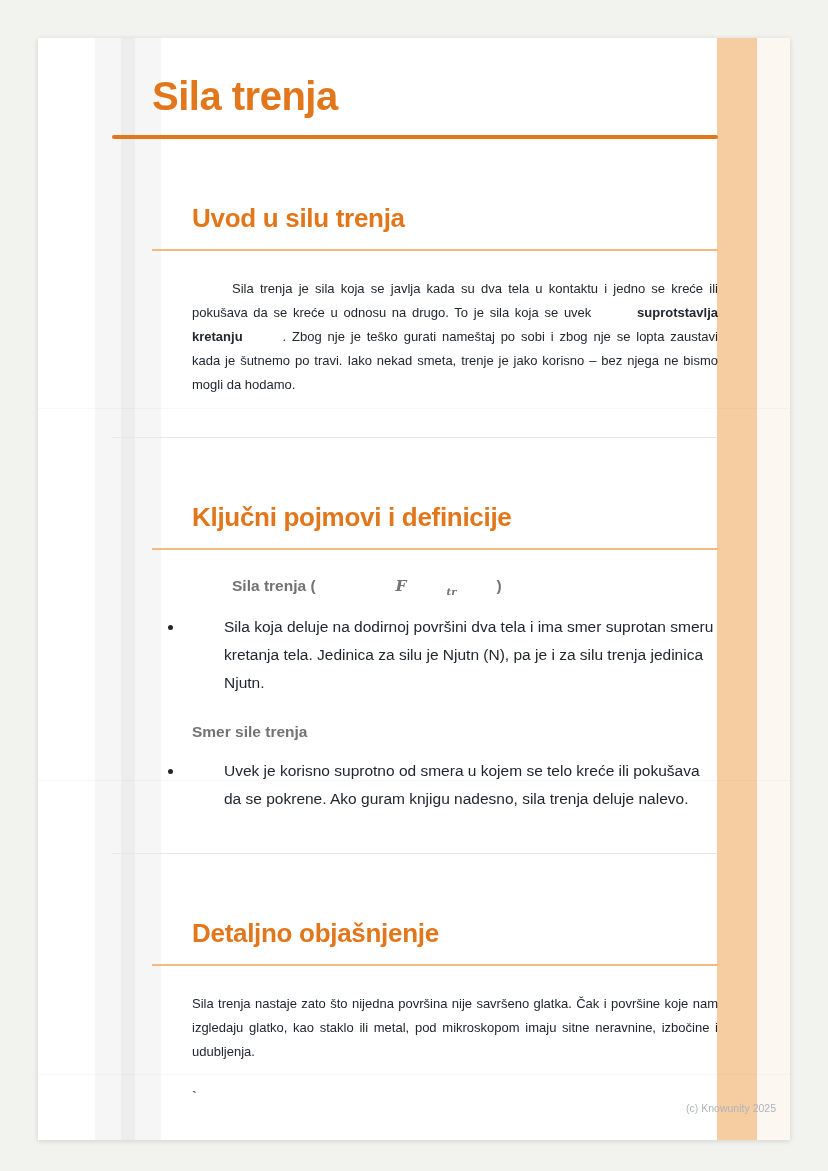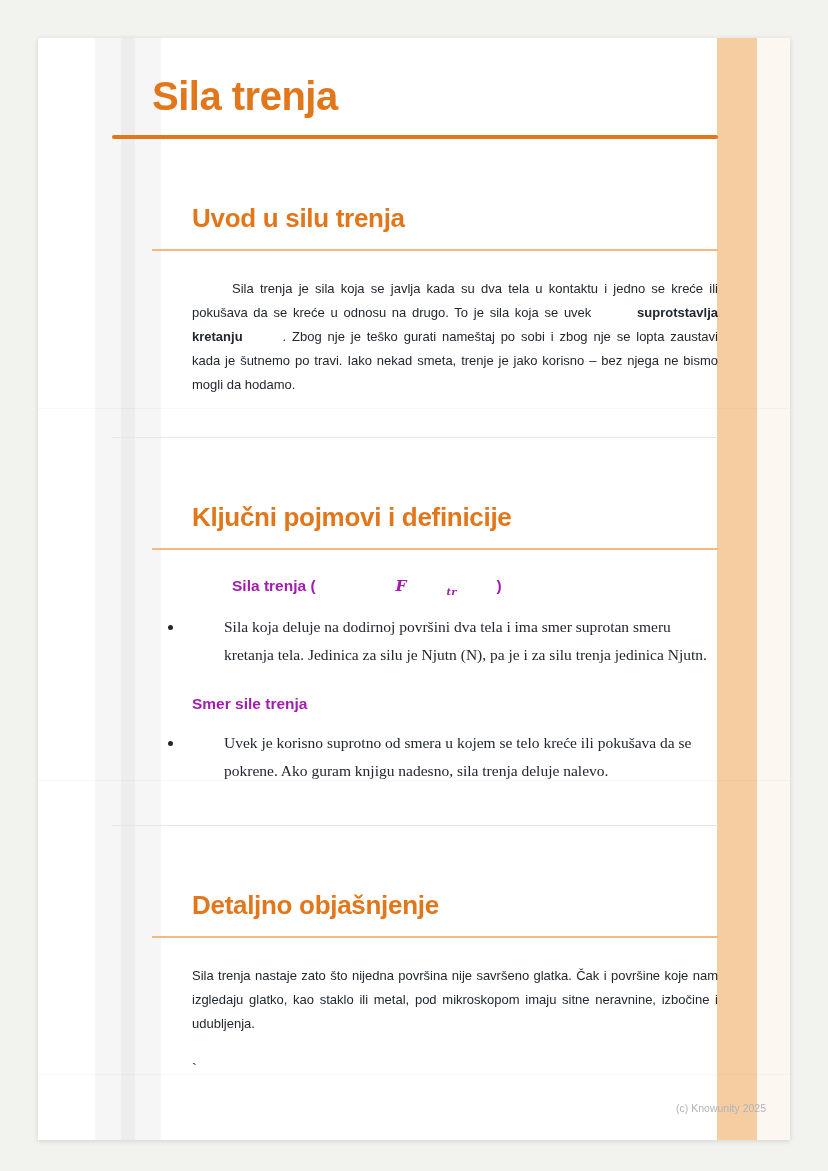--- a/index.html
+++ b/index.html
@@ -81,49 +81,48 @@
   p.justify{text-align:justify;}
   hr.divider{
     margin:40px 0 0;
     border:none;
     border-top:1px solid var(--divider);
   }
   h3.term{
     margin:26px 0 0;
     font-size:15.5px;
     font-weight:700;
-    color:#a21caf;
+    color:#737373;
   }
   .math-f{
     font-family:"DejaVu Serif", serif;
     font-style:italic;
     font-weight:600;
   }
   .math-f sub{
     font-size:10px;
     font-style:italic;
   }
   ul.bullets{
     margin:16px 0 0;
     padding-left:32px;
-    font-family:Liberation Serif, serif;
   }
   ul.bullets li{
     font-size:15.5px;
     line-height:1.8;
     color:var(--text);
   }
   .stray-mark{
     margin:24px 0 0;
     font-size:15px;
     color:var(--text);
   }
   .footer{
     position:absolute;
-    right:24px;
+    right:14px;
     bottom:26px;
     font-size:10.5px;
     color:var(--footer-text);
   }
 </style>
 </head>
 <body>
 
 <div class="card">
   <div class="edge-zone"></div>

